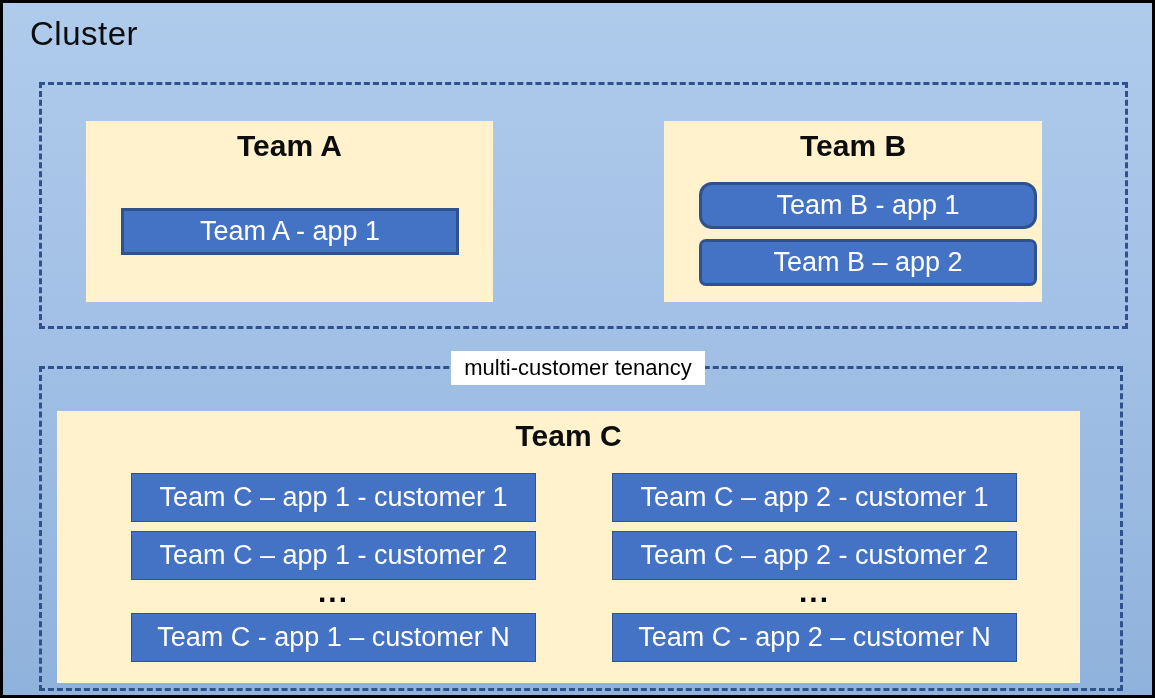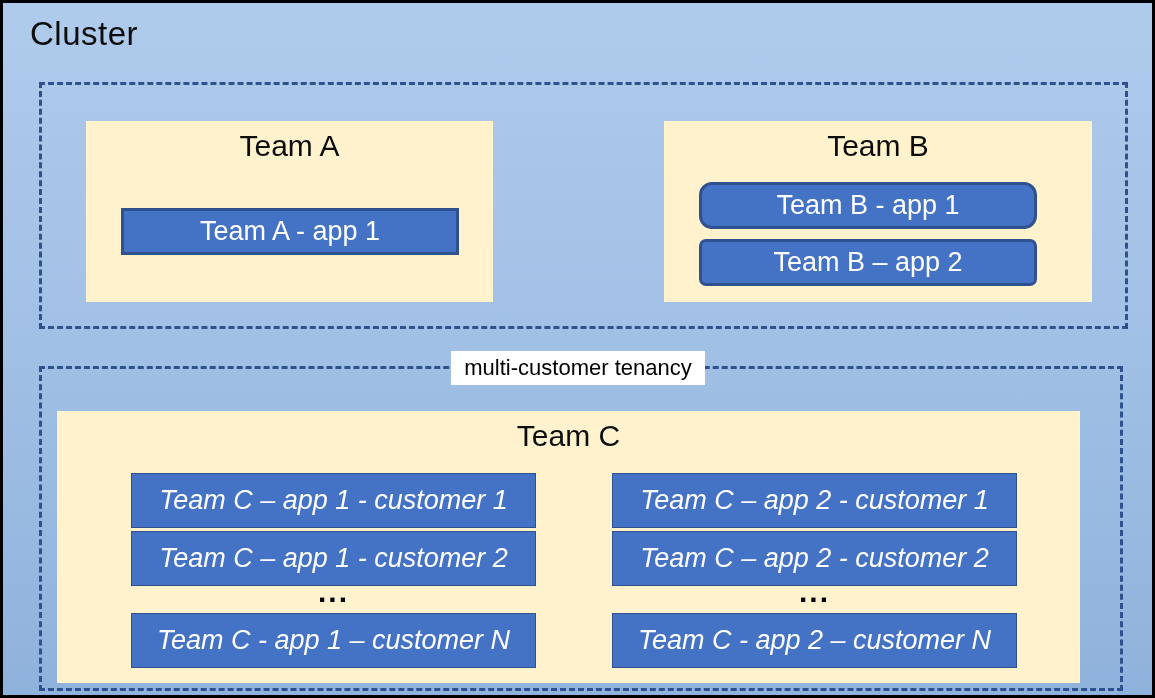--- a/index.html
+++ b/index.html
@@ -49,31 +49,31 @@
   }
   #label-multi-team     { left: 466px; top: 61px;  width: 216px; height: 33px; }
   #label-multi-customer { left: 448px; top: 348px; width: 254px; height: 34px; }
 
   .panel {
     position: absolute;
     background: #FFF2CC;
     box-sizing: border-box;
   }
   #team-a { left: 83px;  top: 118px; width: 407px;  height: 181px; }
-  #team-b { left: 661px; top: 118px; width: 428px;  height: 181px; padding-left: 36px; }
+  #team-b { left: 661px; top: 118px; width: 378px;  height: 181px; padding-left: 36px; }
   #team-c { left: 54px;  top: 408px; width: 1023px; height: 272px; }
 
   .panel-title {
     position: absolute;
     left: 0;
     right: 0;
     top: 8px;
     text-align: center;
     font-size: 30px;
-    font-weight: normal;
+    font-weight: bold;
     color: #0D0D0D;
   }
 
   .app {
     position: absolute;
     box-sizing: border-box;
     background: #4472C4;
     color: #FFFFFF;
     font-size: 27px;
     display: flex;
@@ -85,21 +85,21 @@
   .app-thin  { border: 1.5px solid #2F528F; }
 
   
   #app-a1 { left: 35px; top: 87px;  width: 338px; height: 47px; }
   #app-b1 { left: 35px; top: 61px;  width: 338px; height: 47px; border-radius: 13px; }
   #app-b2 { left: 35px; top: 118px; width: 338px; height: 47px; border-radius: 7px; }
 
   
   .col1 { left: 74px; }
   .col2 { left: 555px; }
-  .crow { width: 405px; height: 55px; font-style: italic; }
+  .crow { width: 405px; height: 49px; }
   .r1 { top: 62px; }
   .r2 { top: 120px; }
   .rN { top: 202px; }
 
   .more-row {
     position: absolute;
     width: 405px;
     top: 162px;
     height: 38px;
     display: flex;

